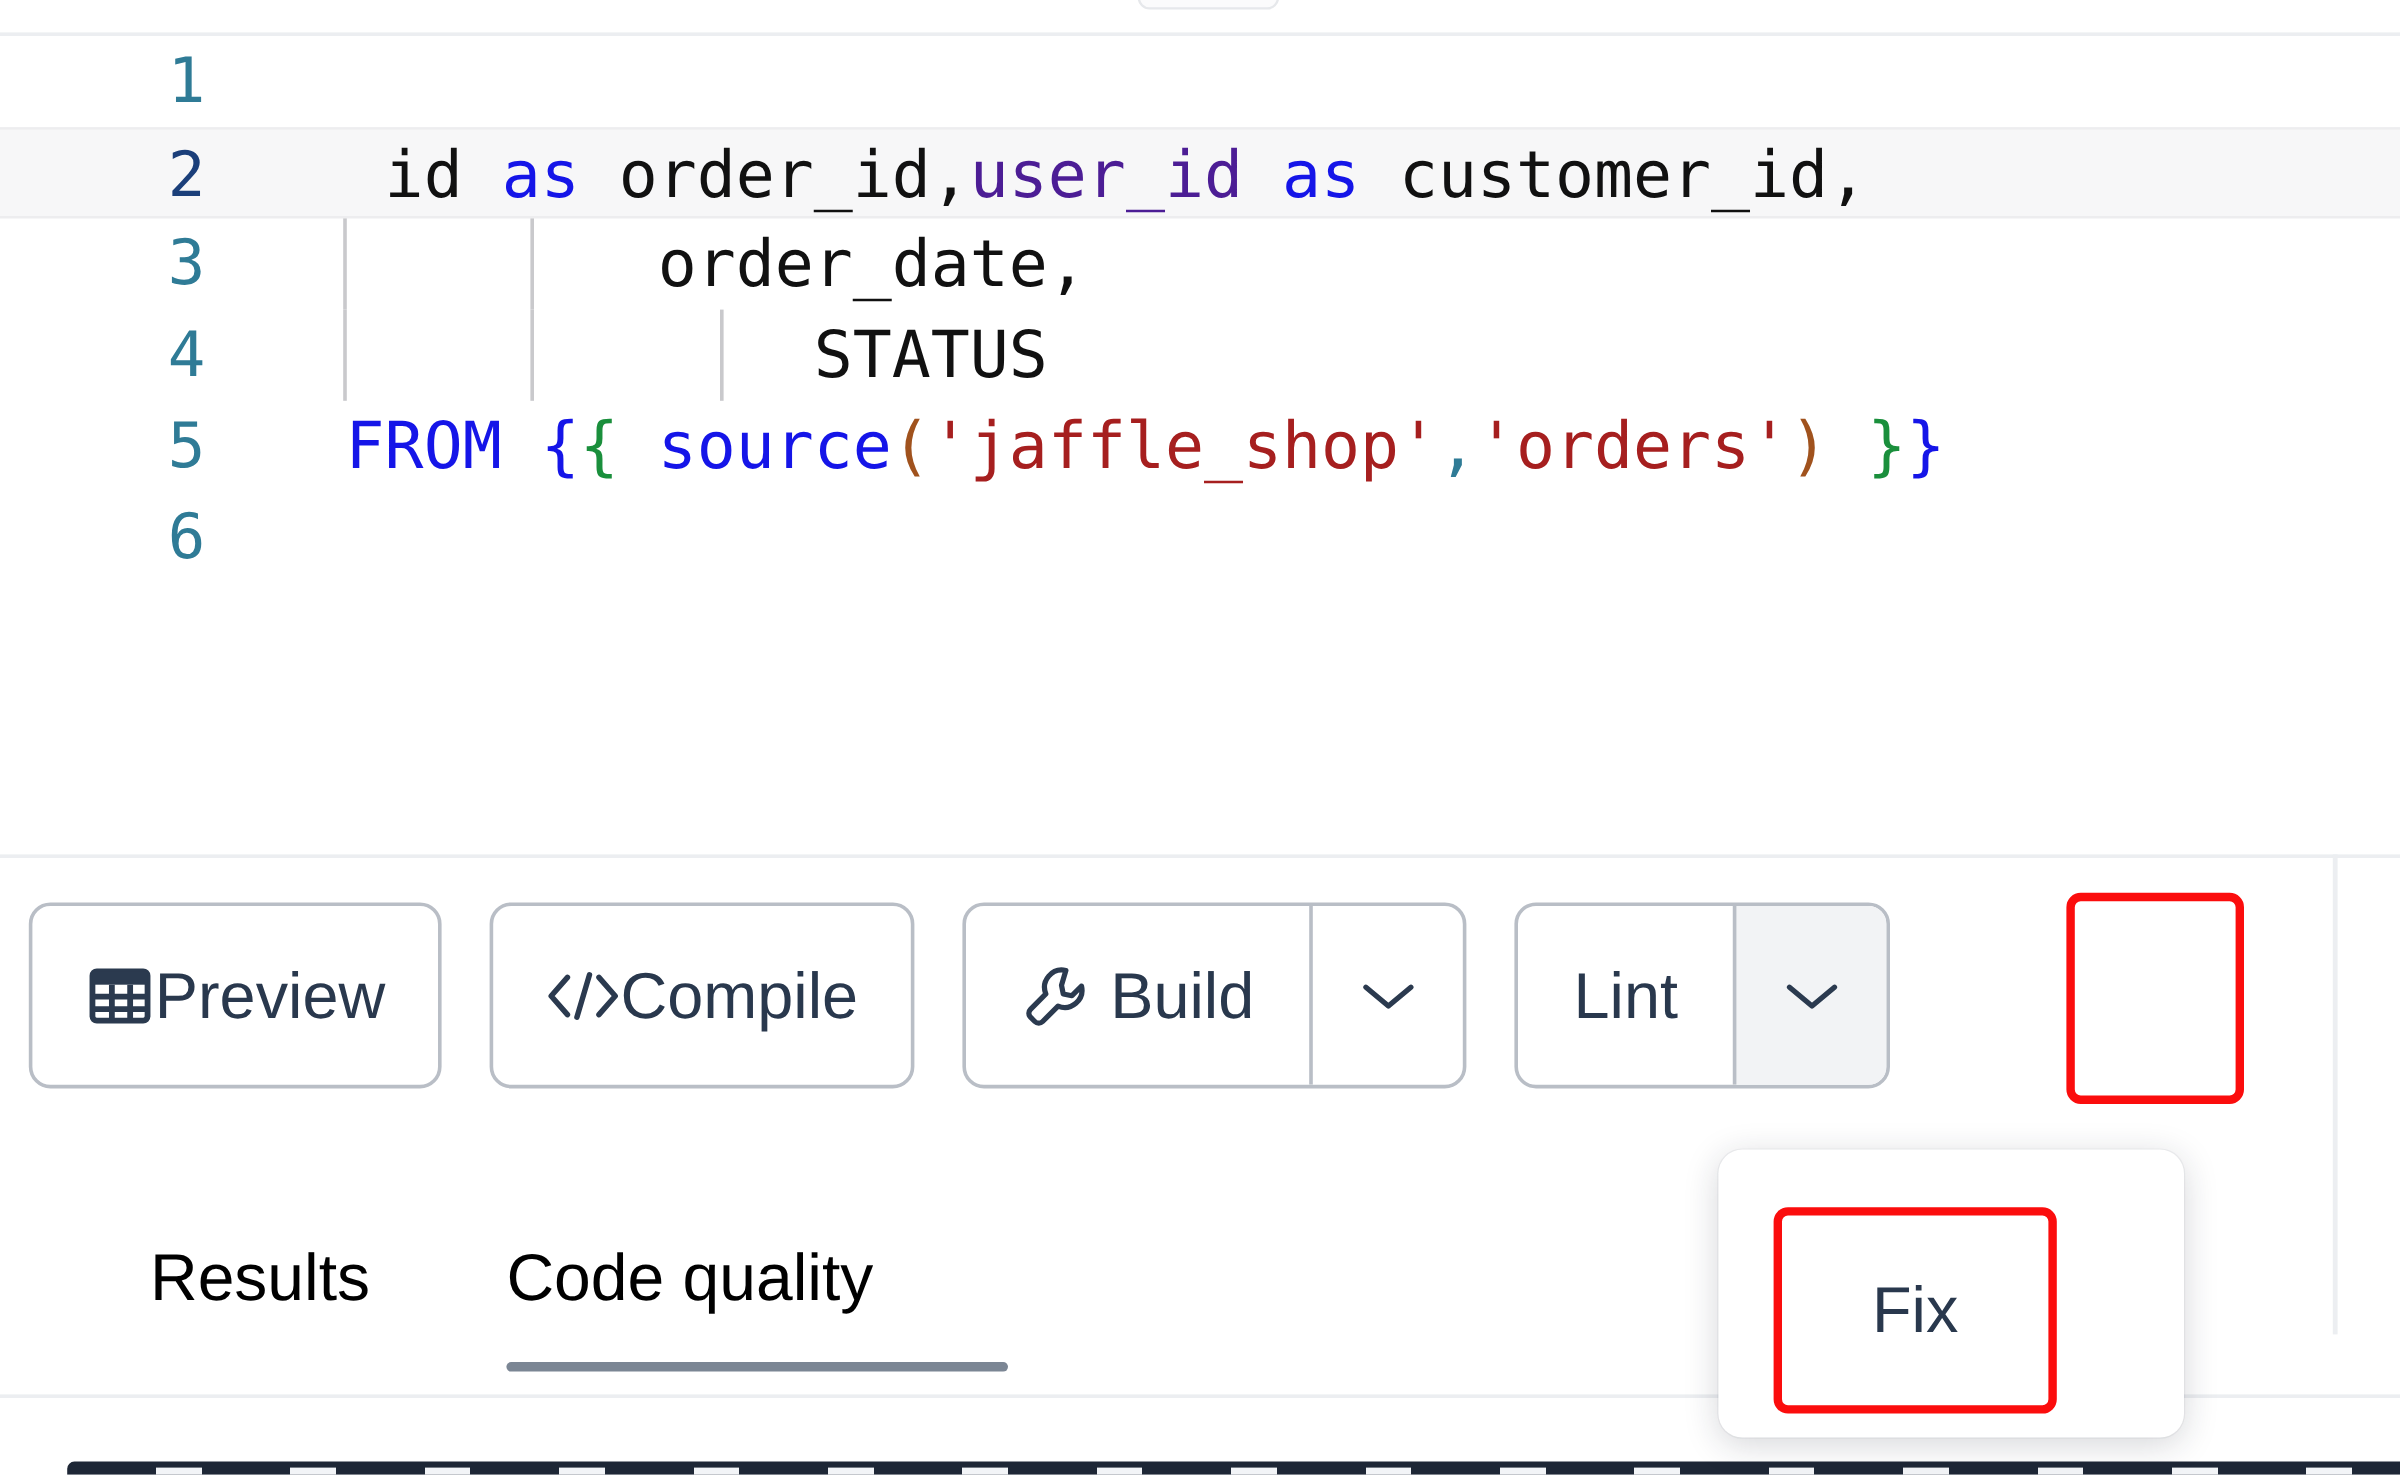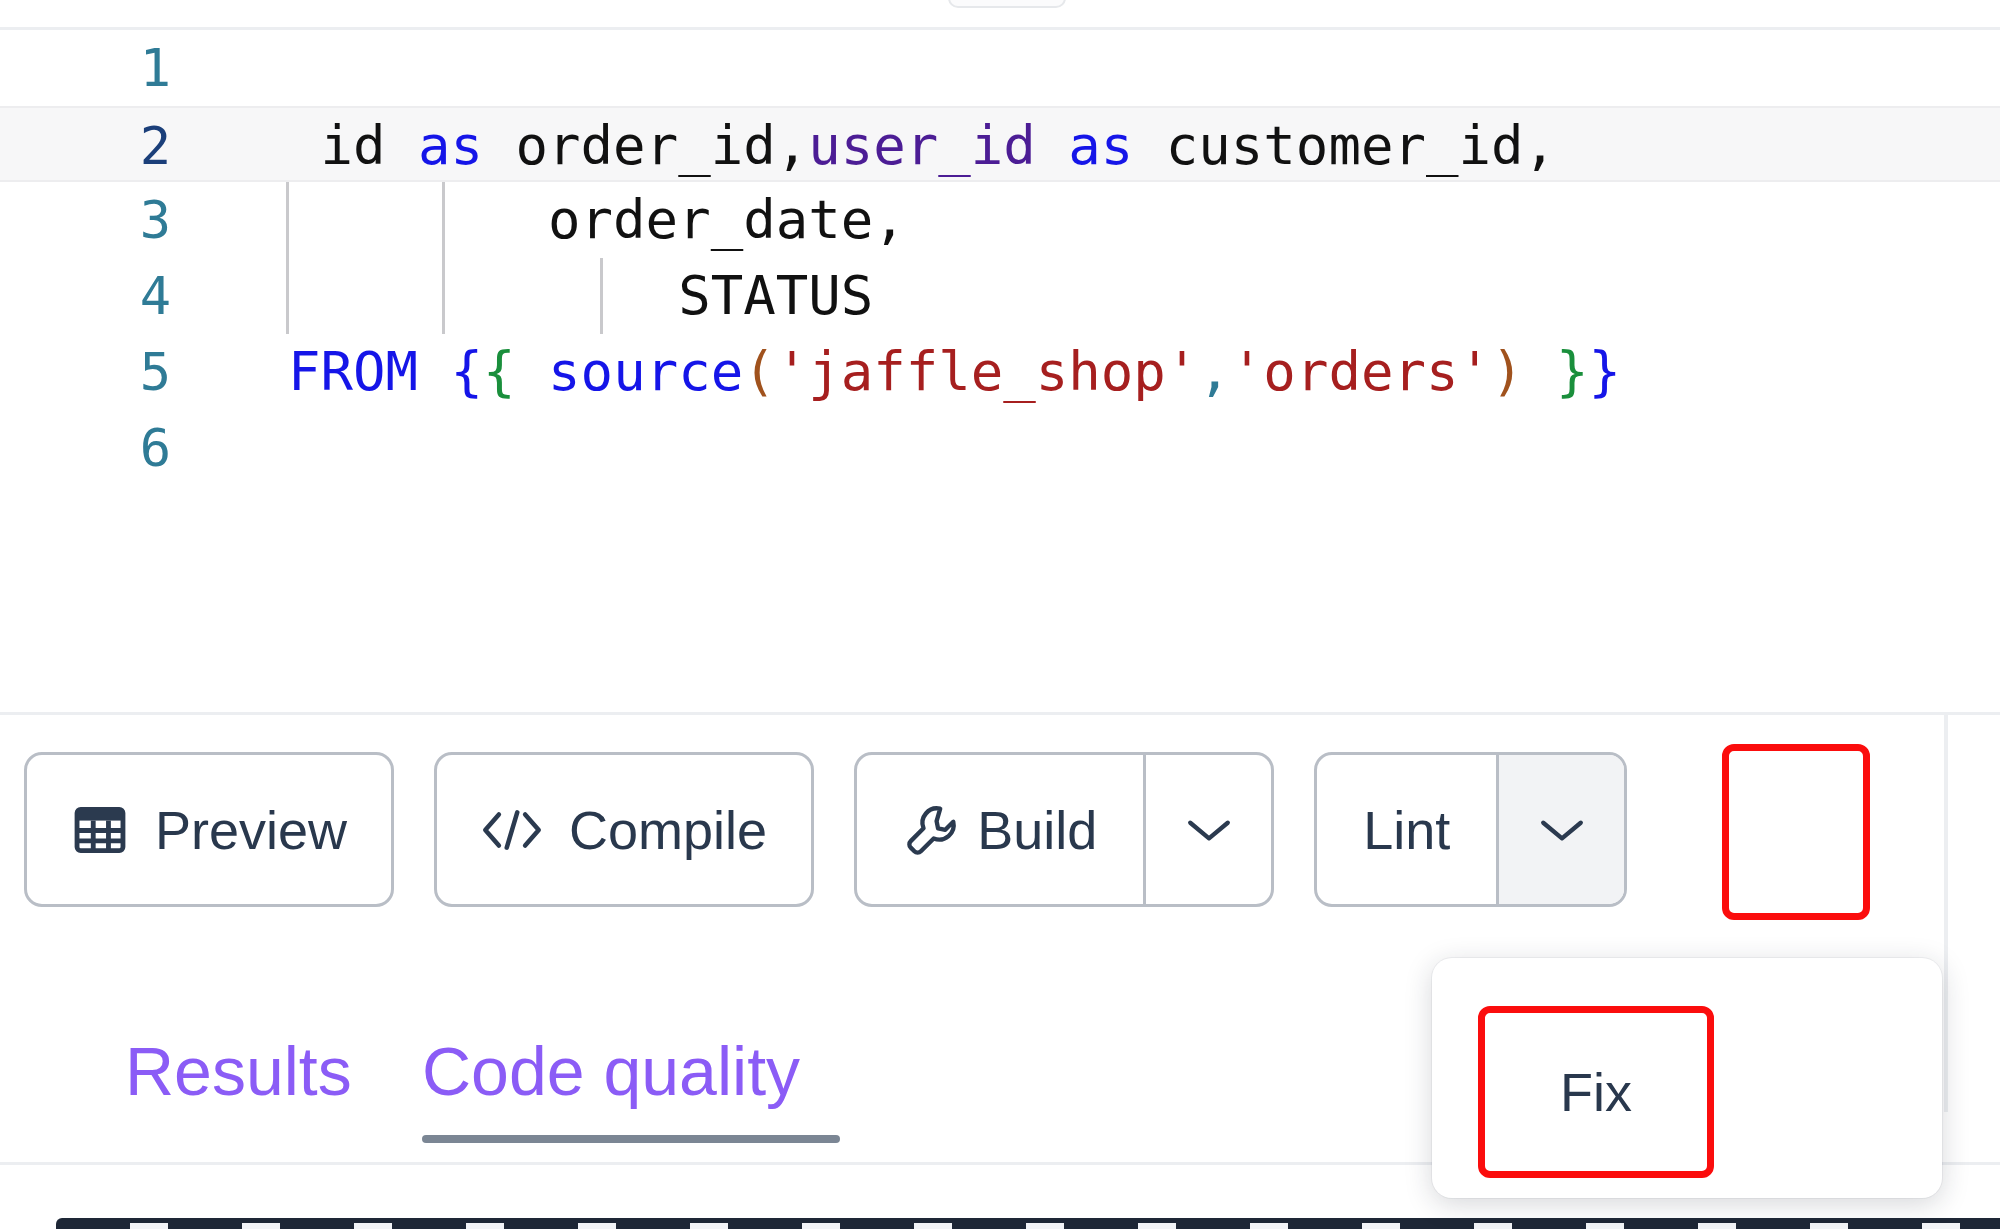--- a/index.html
+++ b/index.html
@@ -125,21 +125,20 @@
     height: 155px;
     display: flex;
     align-items: center;
     gap: 40px;
   }
 
   .btn {
     display: flex;
     align-items: center;
     justify-content: center;
-    gap: 26px;
     height: 155px;
     padding: 0 44px;
     border: 3px solid #b9bec6;
     border-radius: 18px;
     background: #ffffff;
     font-size: 54px;
     color: #29384d;
     font-family: "Liberation Sans", sans-serif;
     cursor: pointer;
   }
@@ -187,21 +186,21 @@
   }
 
   #annot-lint-caret { left: 1722px; top: 744px; width: 148px; height: 176px; }
   #annot-fix        { left: 1478px; top: 1006px; width: 236px; height: 172px; }
 
   
   .dropdown {
     position: absolute;
     left: 1432px;
     top: 958px;
-    width: 510px;
+    width: 388px;
     height: 240px;
     background: #ffffff;
     border-radius: 20px;
     box-shadow: 0 6px 28px rgba(25,35,50,0.18), 0 0 0 1px rgba(25,35,50,0.05);
     z-index: 30;
     overflow: hidden;
   }
 
   .dropdown-item {
     position: absolute;
@@ -226,22 +225,22 @@
     height: 160px;
   }
 
   .tab {
     position: absolute;
     top: 0;
     height: 150px;
     display: flex;
     align-items: flex-start;
     padding-top: 22px;
-    font-size: 68px;
-    color: #8b5cf6;
+    font-size: 55px;
+    color: #000000;
     cursor: pointer;
     white-space: nowrap;
   }
 
   .tab-underline {
     position: absolute;
     height: 8px;
     background: #7b8694;
     border-radius: 4px;
     top: 125px;

